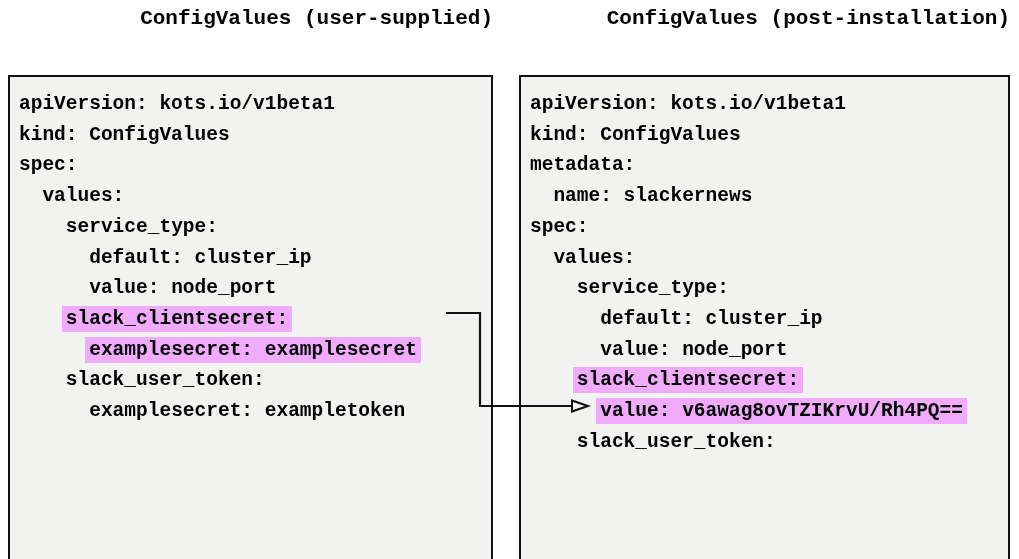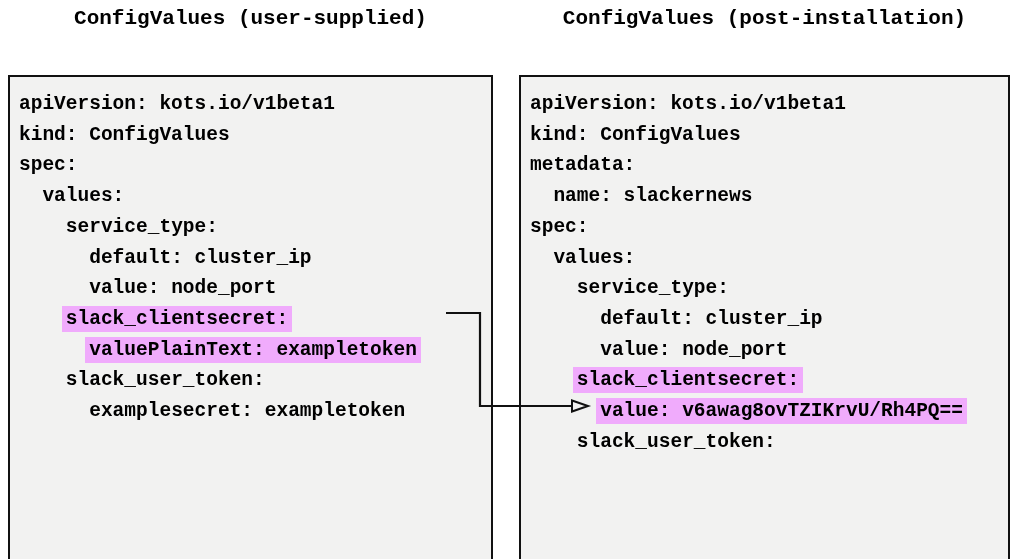--- a/index.html
+++ b/index.html
@@ -9,21 +9,21 @@
     height: 559px;
     font-family: "Liberation Mono", "DejaVu Sans Mono", monospace;
     color: #000000;
     overflow: hidden;
   }
   .panel-title {
     position: absolute;
     top: 7px;
     font-size: 21px;
     font-weight: bold;
-    text-align: center;
+    text-align: right;
     letter-spacing: 0;
     white-space: pre;
   }
   #title-left  { left: 8px;   width: 485px; }
   #title-right { left: 519px; width: 491px; }
   .box {
     position: absolute;
     top: 44px;
     height: 512px;
     background: #f2f2f1;
@@ -61,21 +61,21 @@
 
 <div class="box" id="box-left">
   <div class="line"><span></span><span>apiVersion: kots.io/v1beta1</span></div>
   <div class="line"><span></span><span>kind: ConfigValues</span></div>
   <div class="line"><span></span><span>spec:</span></div>
   <div class="line"><span>  </span><span>values:</span></div>
   <div class="line"><span>    </span><span>service_type:</span></div>
   <div class="line"><span>      </span><span>default: cluster_ip</span></div>
   <div class="line"><span>      </span><span>value: node_port</span></div>
   <div class="line"><span>    </span><span class="hl">slack_clientsecret:</span></div>
-  <div class="line"><span>      </span><span class="hl">valuePlainText: exampletoken</span></div>
+  <div class="line"><span>      </span><span class="hl">examplesecret: examplesecret</span></div>
   <div class="line"><span>    </span><span>slack_user_token:</span></div>
   <div class="line"><span>      </span><span>examplesecret: exampletoken</span></div>
 </div>
 
 <div class="box" id="box-right">
   <div class="line"><span></span><span>apiVersion: kots.io/v1beta1</span></div>
   <div class="line"><span></span><span>kind: ConfigValues</span></div>
   <div class="line"><span></span><span>metadata:</span></div>
   <div class="line"><span>  </span><span>name: slackernews</span></div>
   <div class="line"><span></span><span>spec:</span></div>

